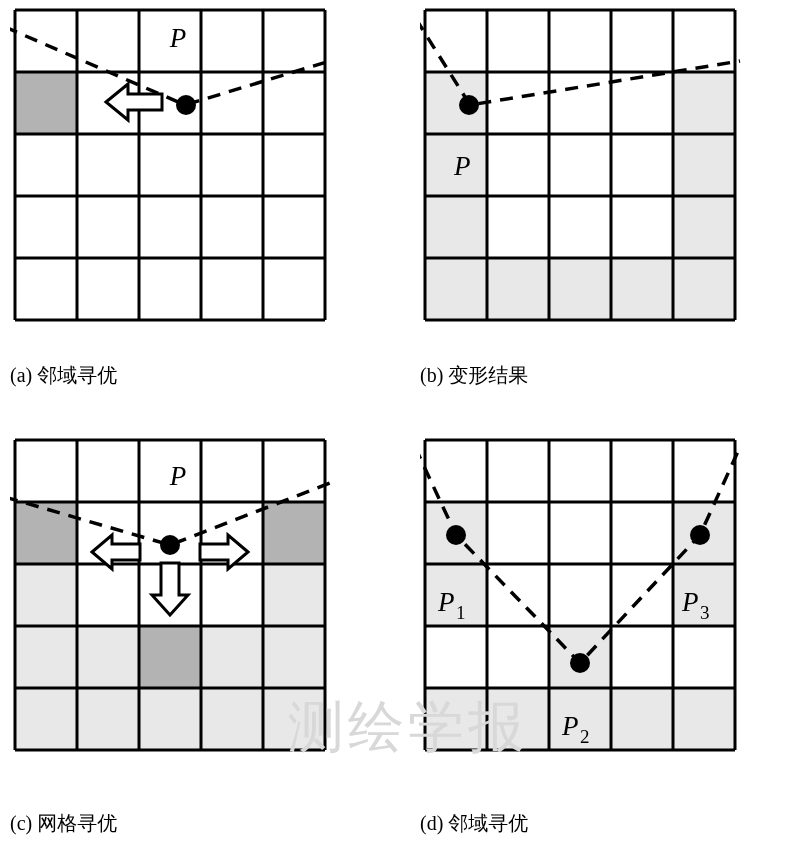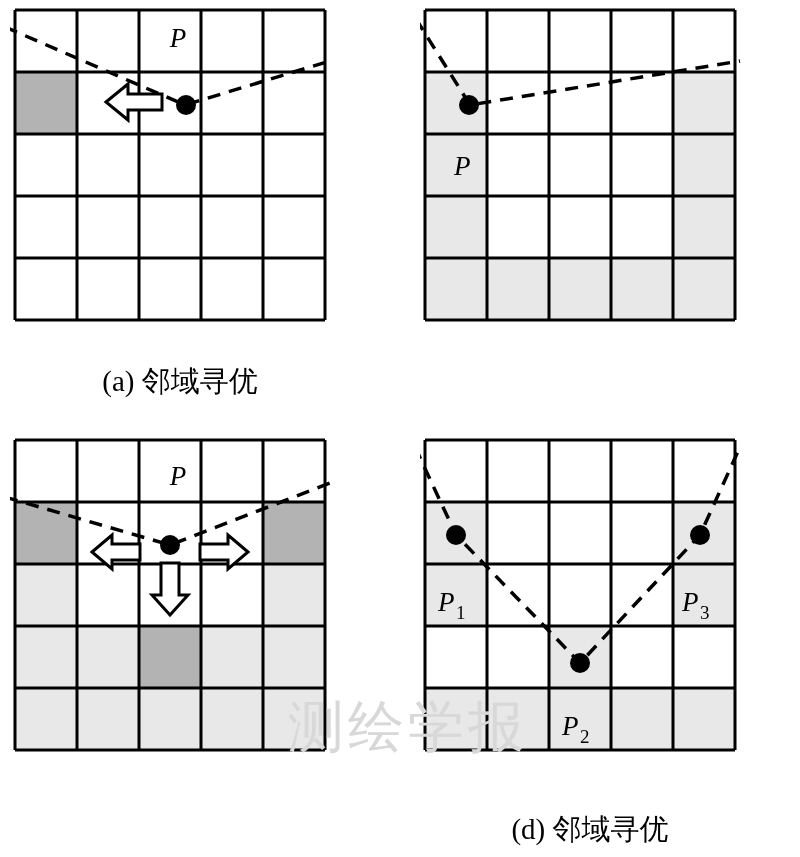--- a/index.html
+++ b/index.html
@@ -19,22 +19,21 @@
     width: 800px;
     height: 857px;
     top: 0;
     left: 0;
   }
   .panel {
     position: absolute;
   }
   .caption {
     position: absolute;
-    text-align: center;
-    font-size: 29px;
+    font-size: 20px;
     color: #000;
     font-family: "Liberation Serif", serif;
     white-space: nowrap;
   }
   .watermark {
     position: absolute;
     font-size: 56px;
     color: #d8d8d8;
     font-family: "DejaVu Sans", sans-serif;
     letter-spacing: 4px;
@@ -133,20 +132,21 @@
         <line x1="5" y1="191" x2="315" y2="191"></line>
         <line x1="5" y1="253" x2="315" y2="253"></line>
         <line x1="5" y1="315" x2="315" y2="315"></line>
       </g>
 
       <polyline points="-4,14 50,100 320,56" fill="none" stroke="#000000" stroke-width="3.5" stroke-dasharray="13,9"></polyline>
       <circle cx="49" cy="100" r="10" fill="#000000"></circle>
       <text class="plabel" x="34" y="170">P</text>
     </svg>
   </div>
+  <div class="caption" style="left:420px; top:362px; width:340px;">(b) 变形结果</div>
 
   <div class="panel" style="left:10px; top:435px;">
     <svg width="340" height="340" viewBox="0 0 340 340">
       <rect x="5" y="5" width="310" height="310" fill="#ffffff"></rect>
 
       <g fill="#e8e8e8">
         <rect x="5" y="129" width="62" height="62"></rect>
         <rect x="5" y="191" width="62" height="62"></rect>
         <rect x="5" y="253" width="62" height="62"></rect>
         <rect x="67" y="253" width="62" height="62"></rect>
@@ -189,20 +189,21 @@
         <polygon points="238,117 218,100 218,109 190,109 190,125 218,125 218,134" fill="#ffffff" stroke="#000000" stroke-width="3"></polygon>
       </g>
 
       <g>
         <polygon points="160,180 142,160 151,160 151,128 169,128 169,160 178,160" fill="#ffffff" stroke="#000000" stroke-width="3"></polygon>
       </g>
       <circle cx="160" cy="110" r="10" fill="#000000"></circle>
       <text class="plabel" x="168" y="50" text-anchor="middle">P</text>
     </svg>
   </div>
+  <div class="caption" style="left:10px; top:810px; width:340px;">(c) 网格寻优</div>
 
   <div class="panel" style="left:420px; top:435px;">
     <svg width="340" height="340" viewBox="0 0 340 340">
       <rect x="5" y="5" width="310" height="310" fill="#ffffff"></rect>
       <g fill="#e8e8e8">
         <rect x="5" y="67" width="62" height="62"></rect>
         <rect x="5" y="129" width="62" height="62"></rect>
         <rect x="253" y="67" width="62" height="62"></rect>
         <rect x="253" y="129" width="62" height="62"></rect>
         <rect x="129" y="191" width="62" height="62"></rect>

